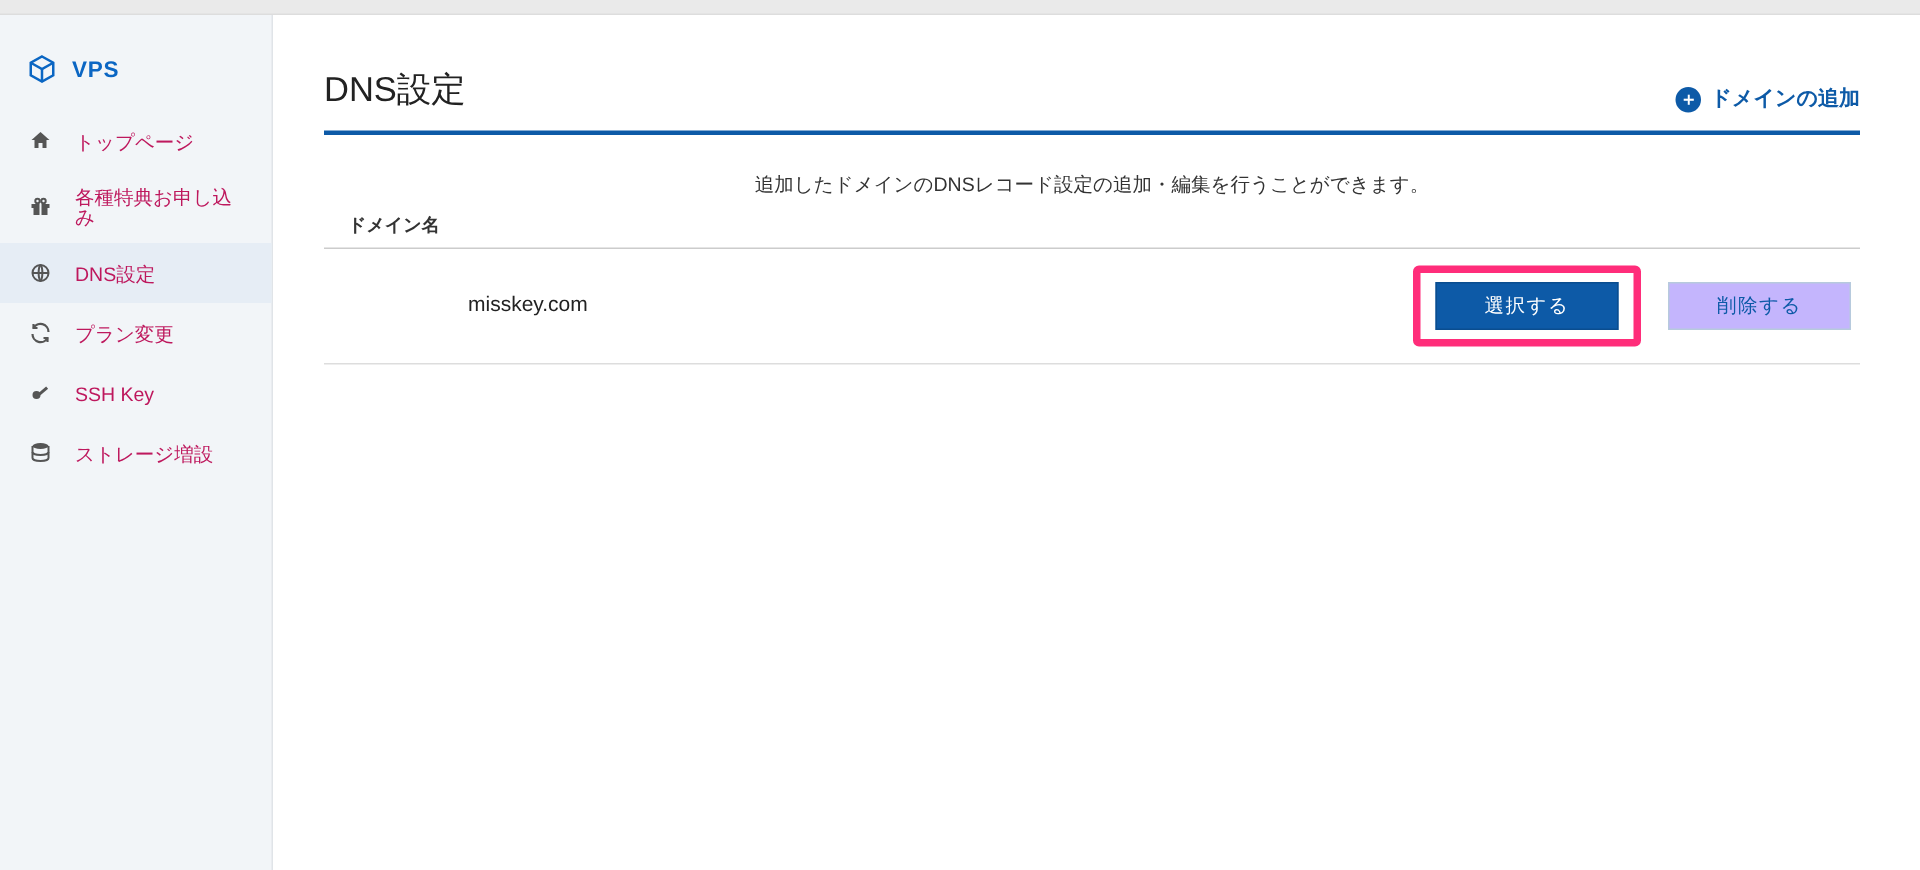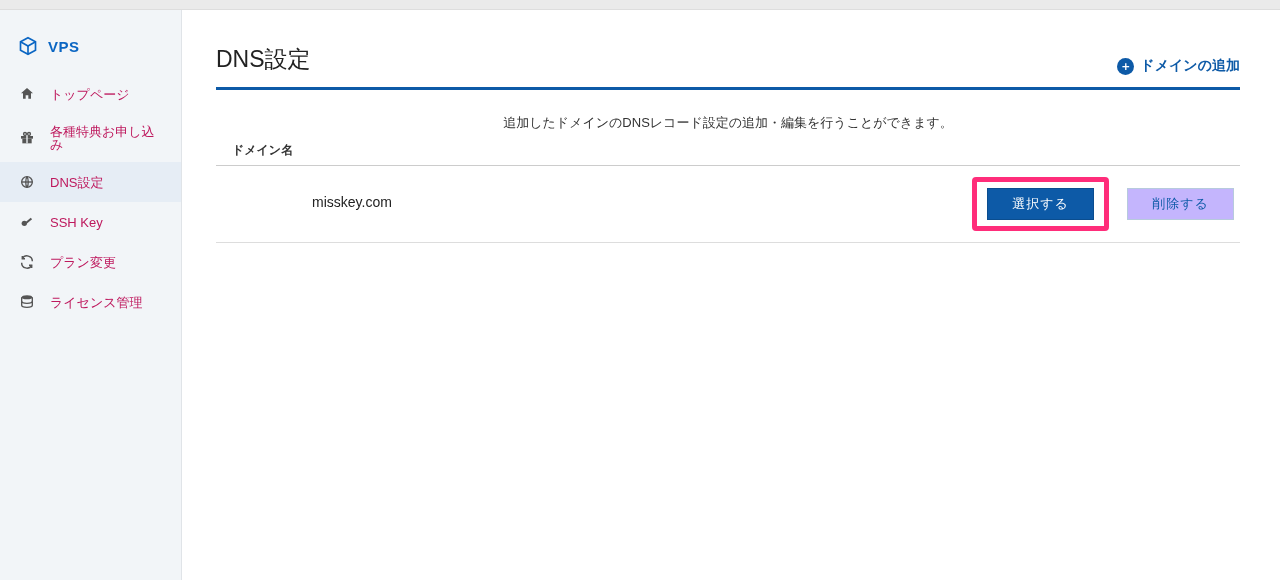--- a/index.html
+++ b/index.html
@@ -133,21 +133,21 @@
     height: 20px;
     background: #fff;
     filter: blur(0.4px);
   }
   .row-actions {
     display: flex;
     align-items: center;
     gap: 18px;
   }
   .btn {
-    width: 107px;
+    width: 122px;
     height: 32px;
     display: inline-flex;
     align-items: center;
     justify-content: center;
     font-size: 13px;
     cursor: pointer;
     letter-spacing: 1px;
   }
   .btn-primary {
     background: #0d5aa7;
@@ -216,49 +216,49 @@
             <path d="M4 12h16"></path>
             <path d="M12 4c2.5 2.5 2.5 13 0 16"></path>
             <path d="M12 4c-2.5 2.5-2.5 13 0 16"></path>
           </svg>
       </span>
       <span>DNS設定</span>
     </div>
 
     <div class="sidebar-item">
       <span class="icon">
-        <svg viewBox="0 0 24 24" width="16" height="16" fill="currentColor">
-            <circle cx="8" cy="14" r="4"></circle>
-            <rect x="10" y="12" width="10" height="3" transform="rotate(-40 10 12)"></rect>
-          </svg>
-      </span>
-      <span>SSH Key</span>
-    </div>
-
-    <div class="sidebar-item">
-      <span class="icon">
         <svg viewBox="0 0 24 24" width="16" height="16" fill="none" stroke="currentColor" stroke-width="2.2">
             <path d="M20 11A8 8 0 0 0 5 7"></path>
             <path d="M4 13a8 8 0 0 0 15 4"></path>
             <path d="M5 3v4h4"></path>
             <path d="M19 21v-4h-4"></path>
           </svg>
       </span>
       <span>プラン変更</span>
     </div>
 
     <div class="sidebar-item">
       <span class="icon">
         <svg viewBox="0 0 24 24" width="16" height="16" fill="currentColor">
+            <circle cx="8" cy="14" r="4"></circle>
+            <rect x="10" y="12" width="10" height="3" transform="rotate(-40 10 12)"></rect>
+          </svg>
+      </span>
+      <span>SSH Key</span>
+    </div>
+
+    <div class="sidebar-item">
+      <span class="icon">
+        <svg viewBox="0 0 24 24" width="16" height="16" fill="currentColor">
             <ellipse cx="12" cy="5" rx="8" ry="3"></ellipse>
             <path d="M4 5v6c0 1.7 3.6 3 8 3s8-1.3 8-3V5" fill="none" stroke="currentColor" stroke-width="2"></path>
             <path d="M4 11v6c0 1.7 3.6 3 8 3s8-1.3 8-3v-6" fill="none" stroke="currentColor" stroke-width="2"></path>
           </svg>
       </span>
-      <span>ライセンス管理</span>
+      <span>ストレージ増設</span>
     </div>
 
 
   </nav>
 
   <main class="main">
     <div class="page-header">
       <h1 class="page-title">DNS設定</h1>
       <div class="add-domain">
         <span class="plus-circle">＋</span>

